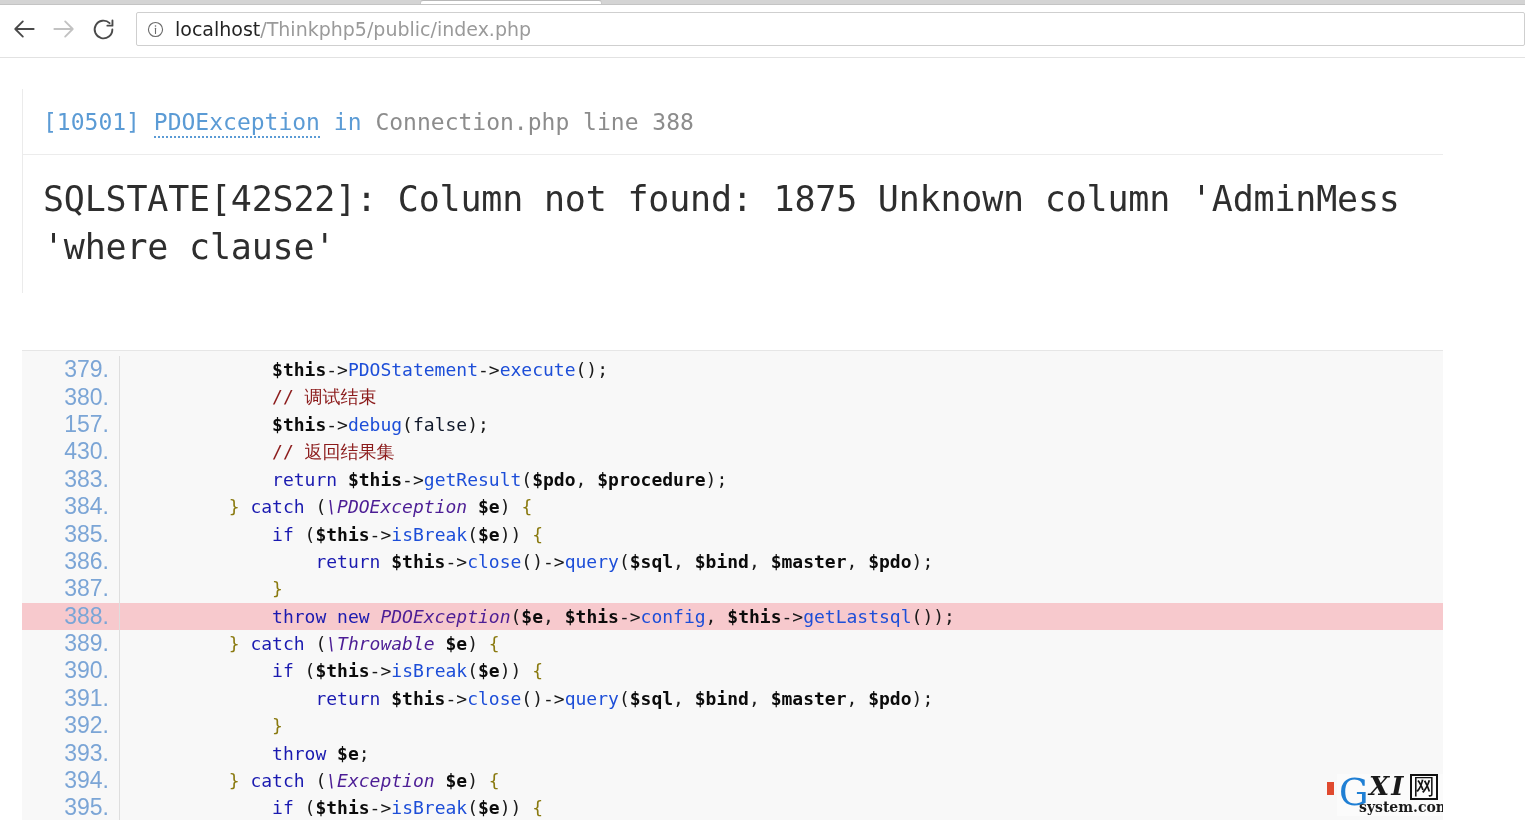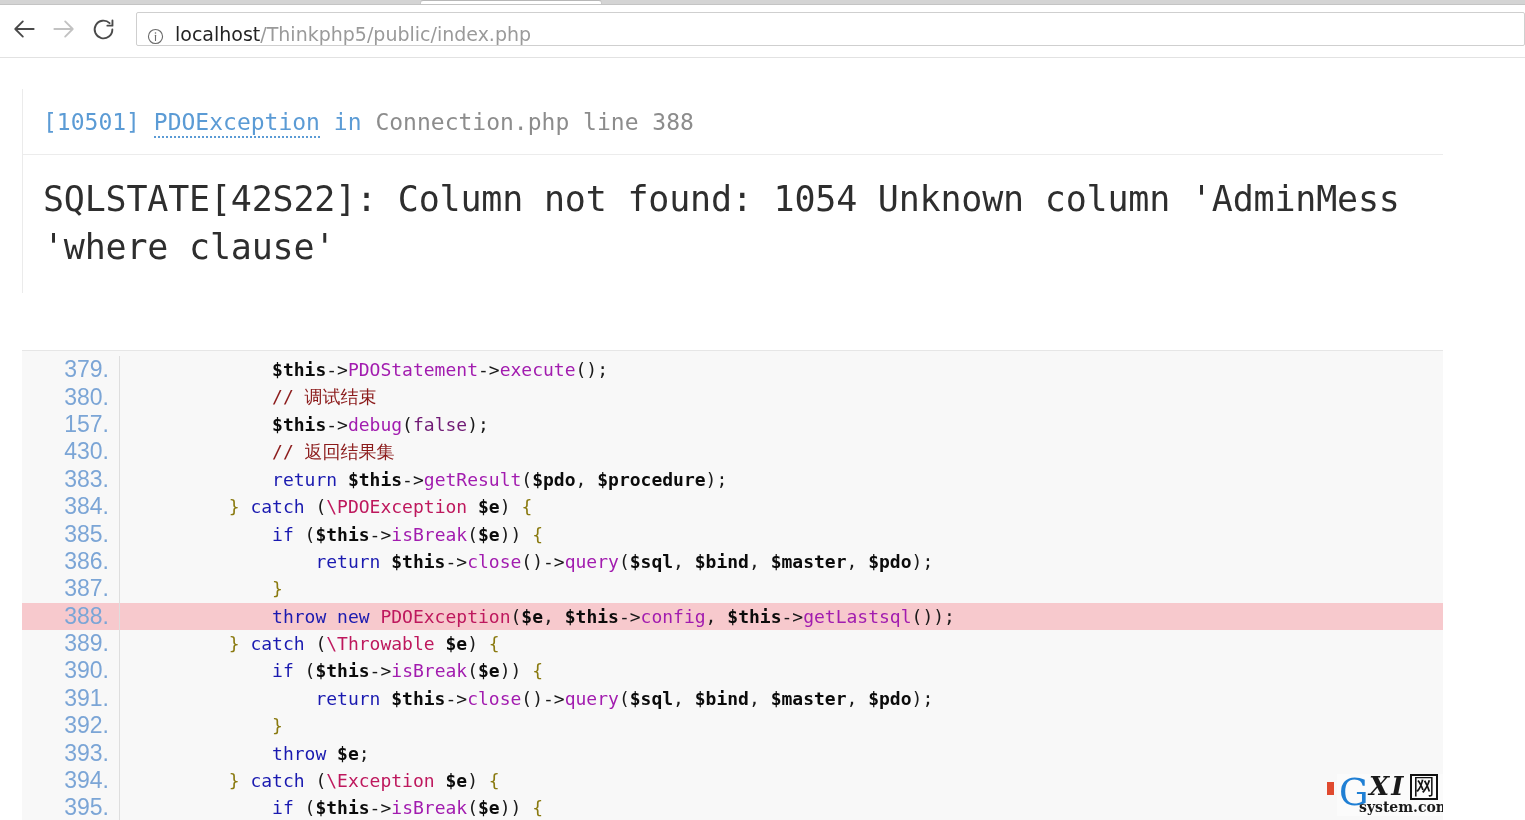--- a/index.html
+++ b/index.html
@@ -58,21 +58,21 @@
   #nav-back  { margin-left: 8px; color: #4a4a4a; }
   #nav-fwd   { color: #c2c2c2; margin-left: 4px; }
   #nav-reload{ color: #4a4a4a; margin-left: 6px; }
   #omnibox {
     margin-left: 16px;
     flex: 1 1 auto;
     height: 34px;
     background: #ffffff;
     border: 1px solid #cfcfcf;
     border-radius: 2px;
-    display: flex; align-items: flex-end;
+    display: flex; align-items: center;
     padding: 0 10px;
     margin-right: 0;
     min-width: 0;
   }
   #omnibox .info-icon {
     flex: 0 0 auto;
     width: 17px; height: 17px;
     margin-right: 11px;
     color: #6b6b6b;
   }
@@ -169,24 +169,24 @@
     background: #dedede;
   }
   .src {
     flex: 1 1 auto;
     padding-left: 22px;
     color: #1a1a1a;
     overflow: hidden;
   }
   .t-kw   { color: #1a1ab0; }
   .t-var  { color: #0b0b0b; font-weight: bold; margin-top: 36px; }
-  .t-meth { color: #a21caf; }
-  .t-cls  { color: #be185d; }
+  .t-meth { color: #1d4ed8; }
+  .t-cls  { color: #4c1d95; font-style: italic; }
   .t-com  { color: #8b1a1a; }
-  .t-cst  { color: #701a75; }
+  .t-cst  { color: #0f172a; }
   .t-br   { color: #8a7a10; }
   .t-pl   { color: #1a1a1a; }
 
   
   #watermark {
     position: absolute;
     right: 0px; bottom: 2px;
     width: 118px; height: 50px;
     overflow: hidden;
   }
@@ -280,21 +280,21 @@
 
   <div id="chrome-bottom-line"></div>
 </div>
 
 <div id="page">
 
   <div id="exception-panel">
 
     <div id="exception-head"><span class="code">[10501]</span><span class="sp"> </span><span class="etype">PDOException</span><span class="sp"> </span><span class="in">in</span><span class="sp"> </span><span class="file">Connection.php line 388</span></div>
 
-    <div id="exception-msg"><span>SQLSTATE[42S22]: Column not found: 1054 Unknown column 'AdminMess</span>
+    <div id="exception-msg"><span>SQLSTATE[42S22]: Column not found: 1875 Unknown column 'AdminMess</span>
 <span>'where clause'</span></div>
   </div>
 
   <div id="source-block">
       <div class="code-line"><span class="ln">379.</span><span class="gutter"></span><span class="src"><span class="t-pl">            </span><span class="t-var">$this</span><span class="t-pl">-&gt;</span><span class="t-meth">PDOStatement</span><span class="t-pl">-&gt;</span><span class="t-meth">execute</span><span class="t-pl">();</span></span></div>
       <div class="code-line"><span class="ln">380.</span><span class="gutter"></span><span class="src"><span class="t-pl">            </span><span class="t-com">// 调试结束</span></span></div>
       <div class="code-line"><span class="ln">157.</span><span class="gutter"></span><span class="src"><span class="t-pl">            </span><span class="t-var">$this</span><span class="t-pl">-&gt;</span><span class="t-meth">debug</span><span class="t-pl">(</span><span class="t-cst">false</span><span class="t-pl">);</span></span></div>
       <div class="code-line"><span class="ln">430.</span><span class="gutter"></span><span class="src"><span class="t-pl">            </span><span class="t-com">// 返回结果集</span></span></div>
       <div class="code-line"><span class="ln">383.</span><span class="gutter"></span><span class="src"><span class="t-pl">            </span><span class="t-kw">return</span><span class="t-pl"> </span><span class="t-var">$this</span><span class="t-pl">-&gt;</span><span class="t-meth">getResult</span><span class="t-pl">(</span><span class="t-var">$pdo</span><span class="t-pl">, </span><span class="t-var">$procedure</span><span class="t-pl">);</span></span></div>
       <div class="code-line"><span class="ln">384.</span><span class="gutter"></span><span class="src"><span class="t-pl">        </span><span class="t-br">}</span><span class="t-pl"> </span><span class="t-kw">catch</span><span class="t-pl"> (</span><span class="t-cls">\PDOException</span><span class="t-pl"> </span><span class="t-var">$e</span><span class="t-pl">) </span><span class="t-br">{</span></span></div>

